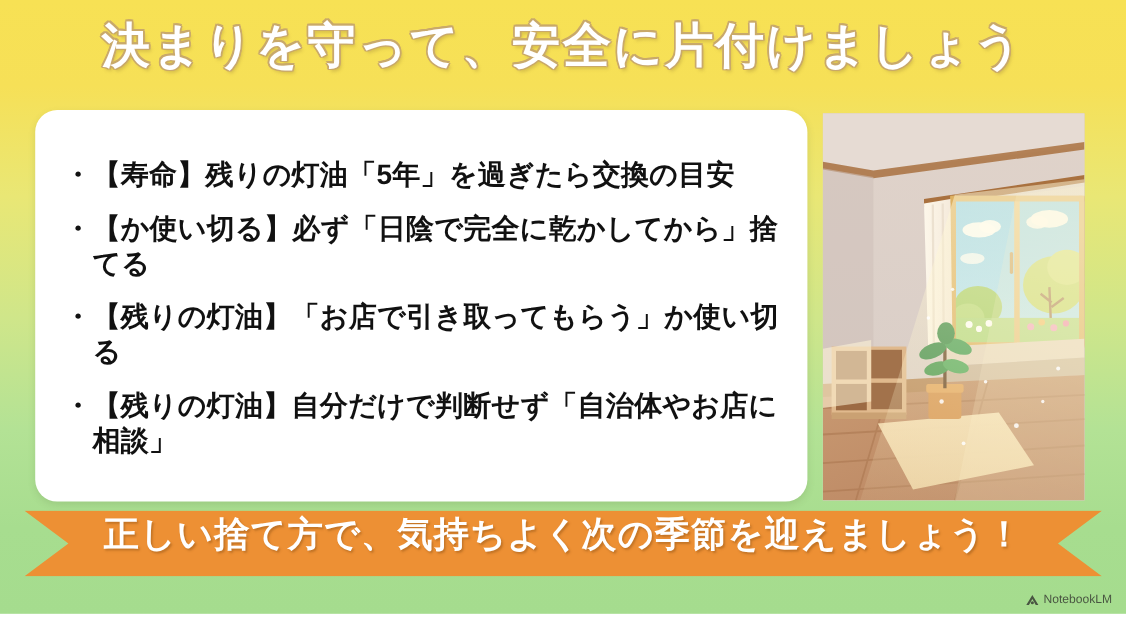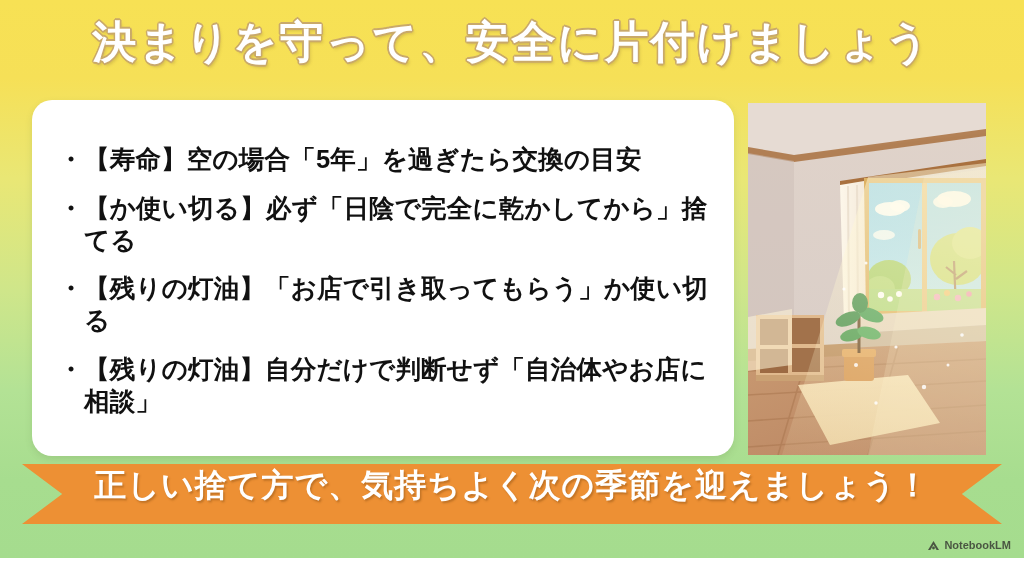--- a/index.html
+++ b/index.html
@@ -128,39 +128,39 @@
   
   .watermark {
     position: absolute;
     right: 13px;
     bottom: 7px;
     display: flex;
     align-items: center;
     gap: 4px;
     color: #3a3f35;
     font-size: 11px;
-    font-weight: bold;
+    font-weight: normal;
     opacity: 0.85;
   }
   .watermark svg { display: block; }
 </style>
 </head>
 <body>
 
 <div class="slide">
 
   <div class="title-wrap">
     <div class="title">決まりを守って、安全に片付けましょう</div>
   </div>
 
   <div class="card">
 
     <div class="bullet-row">
       <span class="bullet-mark">・</span>
-      <span class="bullet-text">【寿命】空の場合「5年」を過ぎたら交換の目安</span>
+      <span class="bullet-text">【寿命】残りの灯油「5年」を過ぎたら交換の目安</span>
     </div>
 
     <div class="bullet-row">
       <span class="bullet-mark">・</span>
       <span class="bullet-text">【か使い切る】必ず「日陰で完全に乾かしてから」捨てる</span>
     </div>
 
     <div class="bullet-row">
       <span class="bullet-mark">・</span>
       <span class="bullet-text">【残りの灯油】「お店で引き取ってもらう」か使い切る</span>

